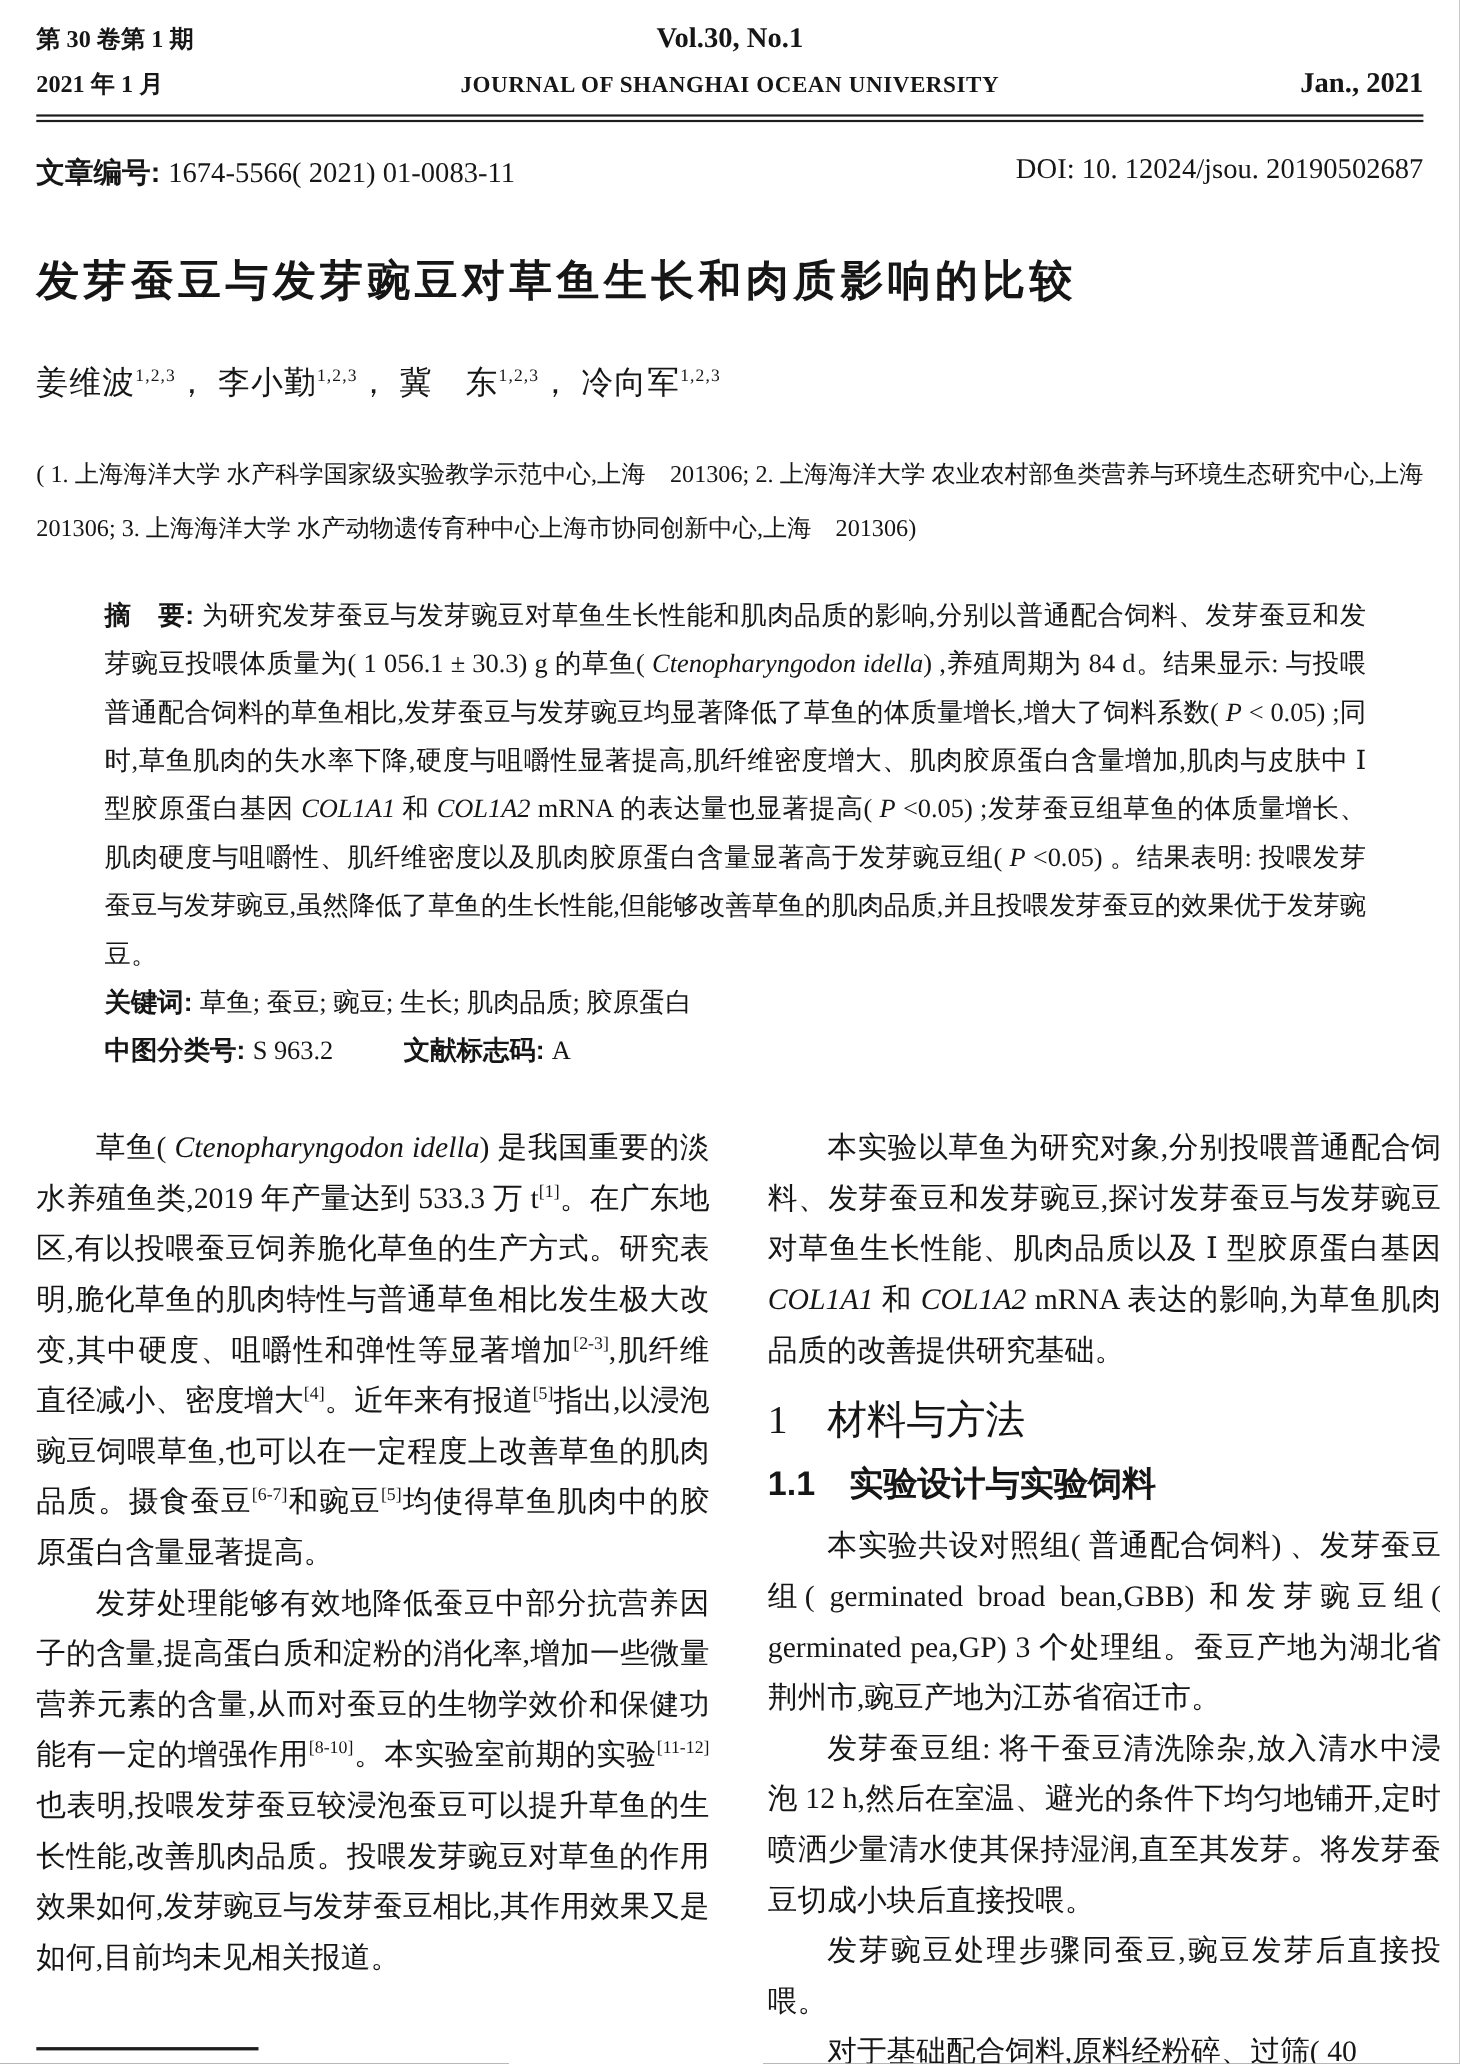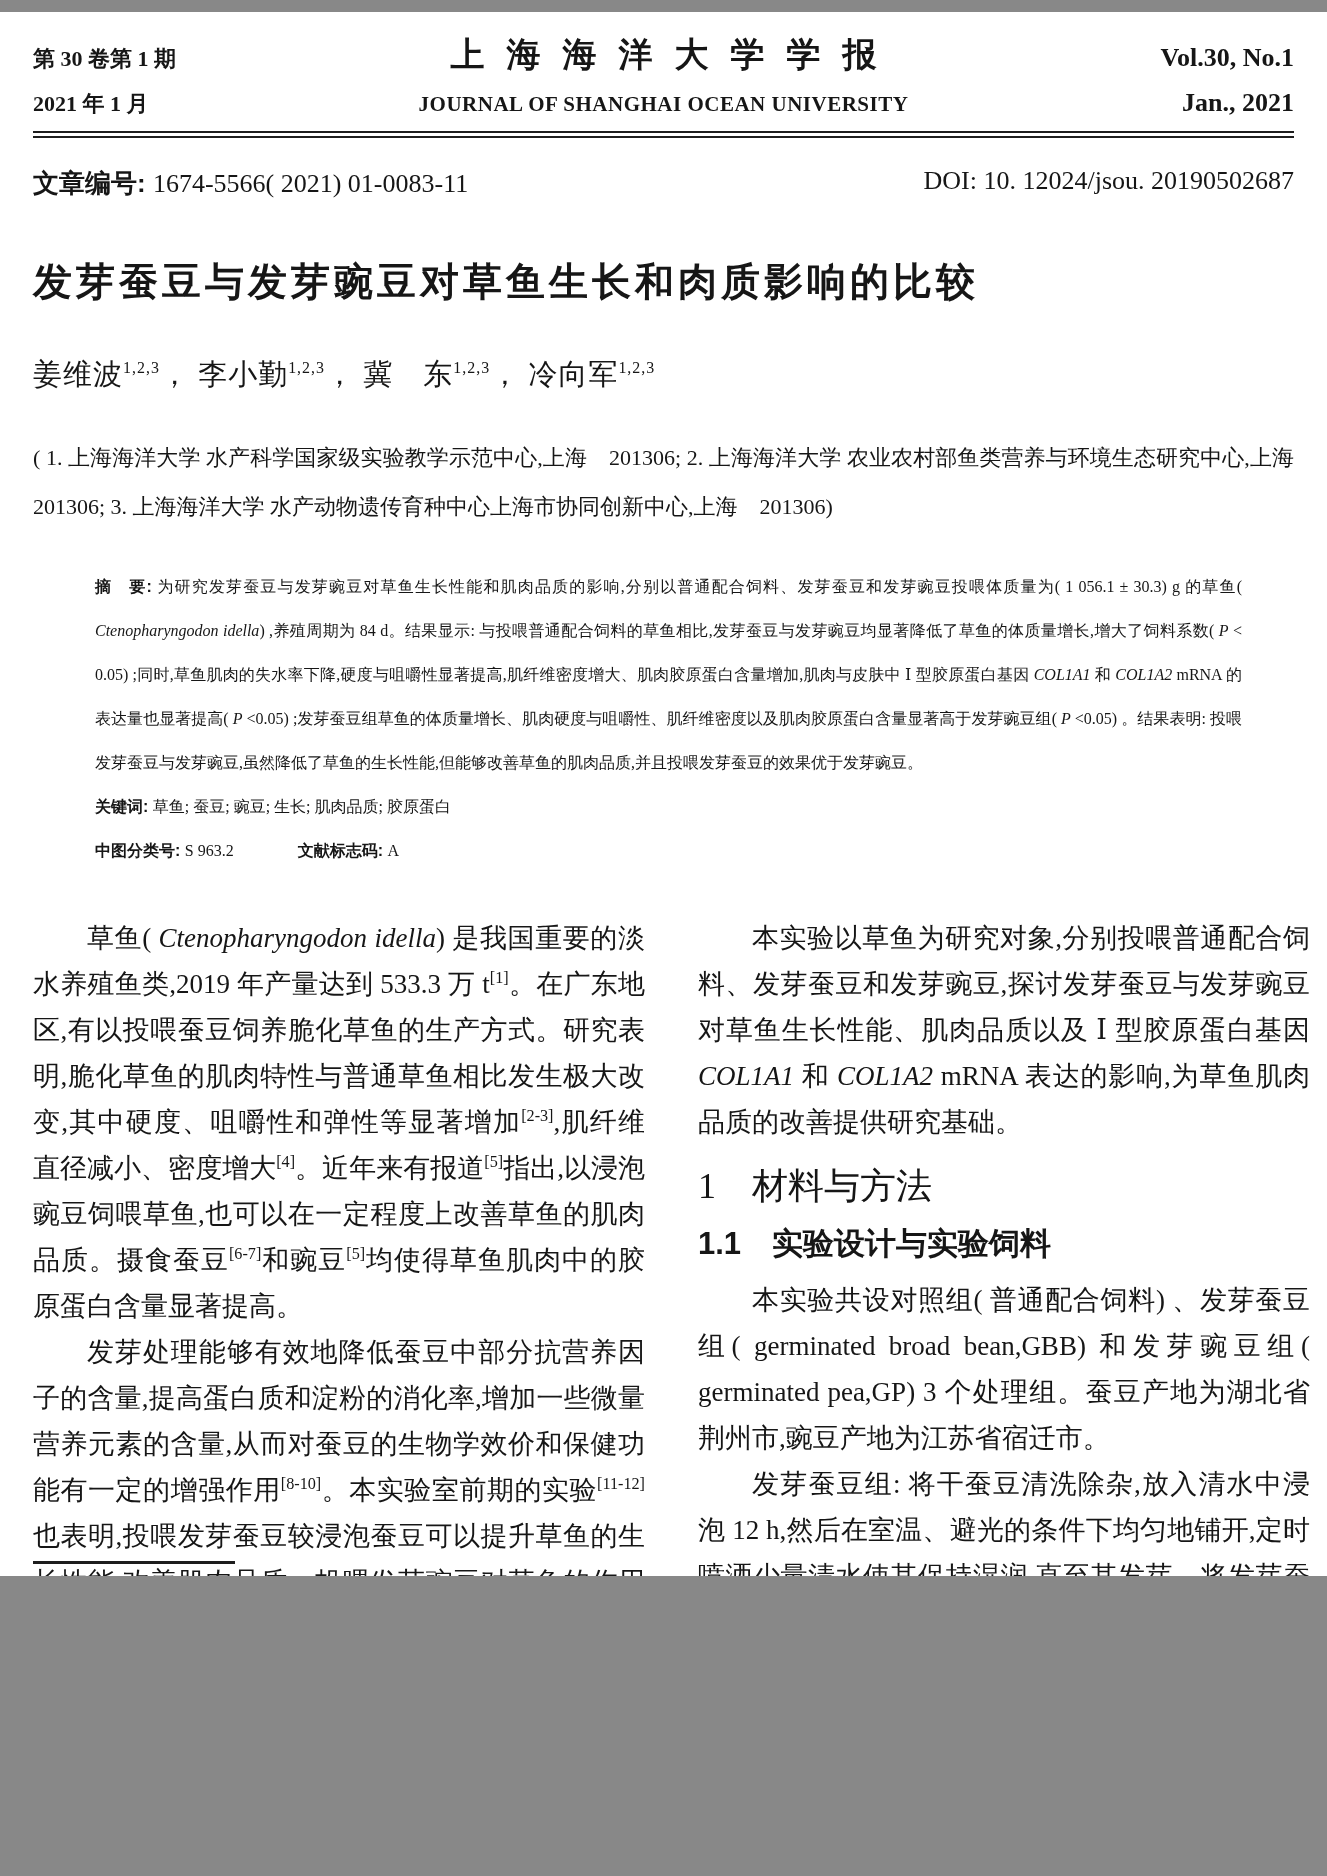--- a/index.html
+++ b/index.html
@@ -1,19 +1,19 @@
 <!DOCTYPE html>
 <html><head>
 <meta charset="utf-8">
 <style>
   html,body{margin:0;padding:0;background:#888;}
   .page{
     position:relative;
-    width:1327px;height:1564px;
-    margin:12px auto;
+    width:1327px;height:1876px;
+    margin:0 auto;
     background:#fff;
     color:#161616;
     box-sizing:border-box;
     padding:0 33px;
     overflow:hidden;
     font-family:"Liberation Serif","DejaVu Serif",serif;
   }
   
   .hrow{display:grid;grid-template-columns:1fr auto 1fr;align-items:baseline;}
   .hrow1{padding-top:20px;}
@@ -29,42 +29,41 @@
   
   .art-title{
     margin:54px 0 0 0;
     font-family:"Liberation Sans","DejaVu Sans",sans-serif;
     font-weight:bold;font-size:39px;letter-spacing:4px;
   }
   .authors{margin-top:46px;font-size:29px;letter-spacing:1px;}
   .authors sup{font-size:0.55em;}
   .affil{margin-top:38px;font-size:22px;line-height:49px;text-align:justify;}
   
-  .abstract-block{margin-top:34px;padding:0 52px 0 62px;font-size:16px;line-height:44px;}
+  .abstract-block{margin-top:34px;padding:0 52px 0 62px;font-size:24px;line-height:44px;}
   .abstract-block p{margin:0;text-align:justify;}
   .clc-gap{display:inline-block;width:64px;}
   
   .cols{margin-top:42px;display:flex;gap:53px;}
   .col{width:612px;flex:0 0 612px;font-size:27px;line-height:46px;text-align:justify;}
   .col p{margin:0;text-indent:2em;}
   .sec-h2{font-size:36px;font-weight:400;margin:18px 0 12px 0;text-indent:0;}
   .sec-h3{font-family:"Liberation Sans","DejaVu Sans",sans-serif;font-weight:bold;font-size:31px;margin:6px 0 10px 0;text-indent:0;}
   .it{font-style:italic;}
   sup{font-size:0.6em;line-height:0;}
   .footnote-rule{position:absolute;left:33px;bottom:12px;width:202px;height:3px;background:#1d1d1d;}
 </style>
 </head>
 <body>
 
 <div class="page">
 
   <header>
     <div class="hrow hrow1">
       <span class="h-left">第 30 卷第 1 期</span>
-      <span class="h-cn-title">上海海洋大学学报</span>
       <span class="h-right">Vol.30, No.1</span>
     </div>
     <div class="hrow hrow2">
       <span class="h-left">2021 年 1 月</span>
       <span class="h-en-title">JOURNAL OF SHANGHAI OCEAN UNIVERSITY</span>
       <span class="h-right">Jan., 2021</span>
     </div>
     <div class="double-rule"></div>
   </header>
 

